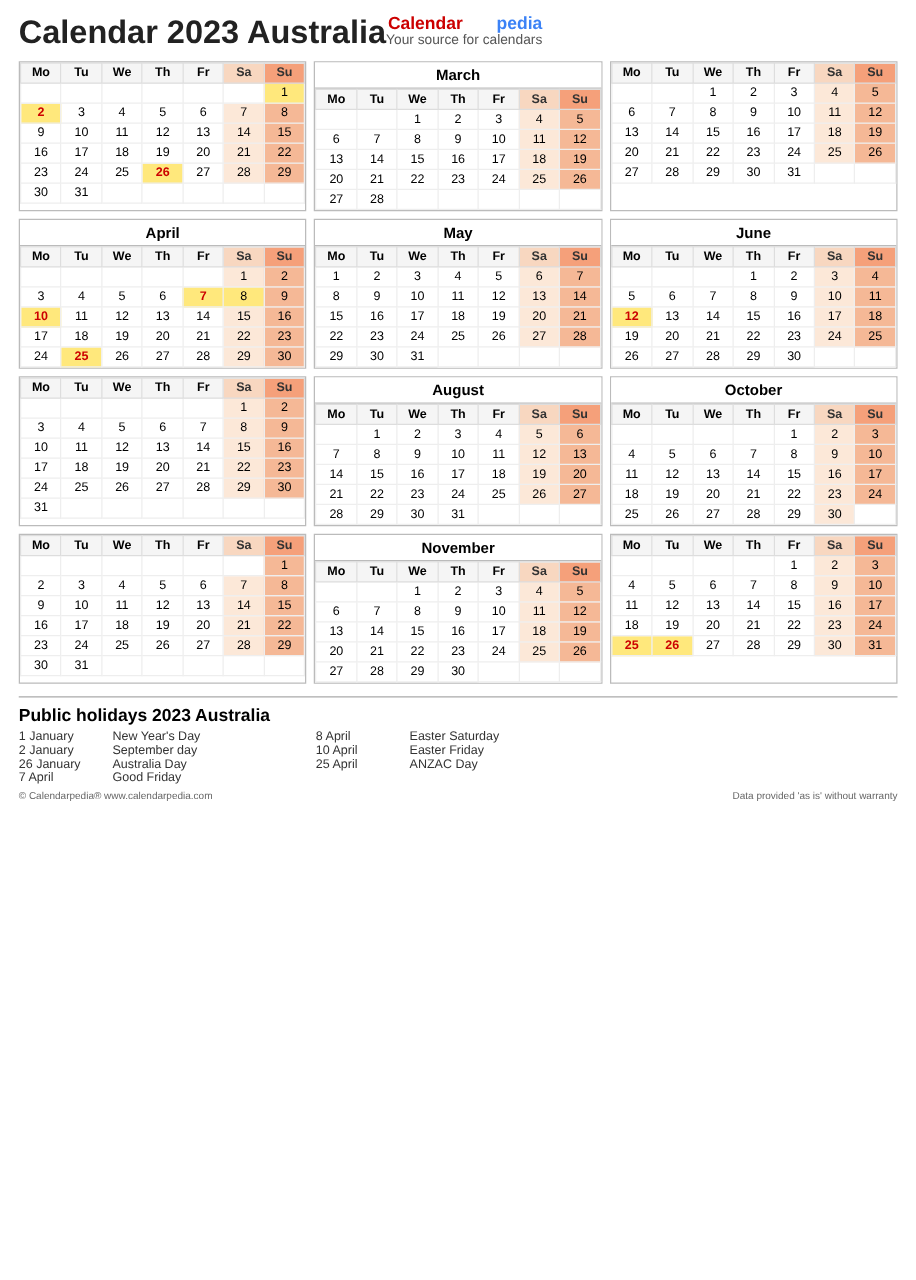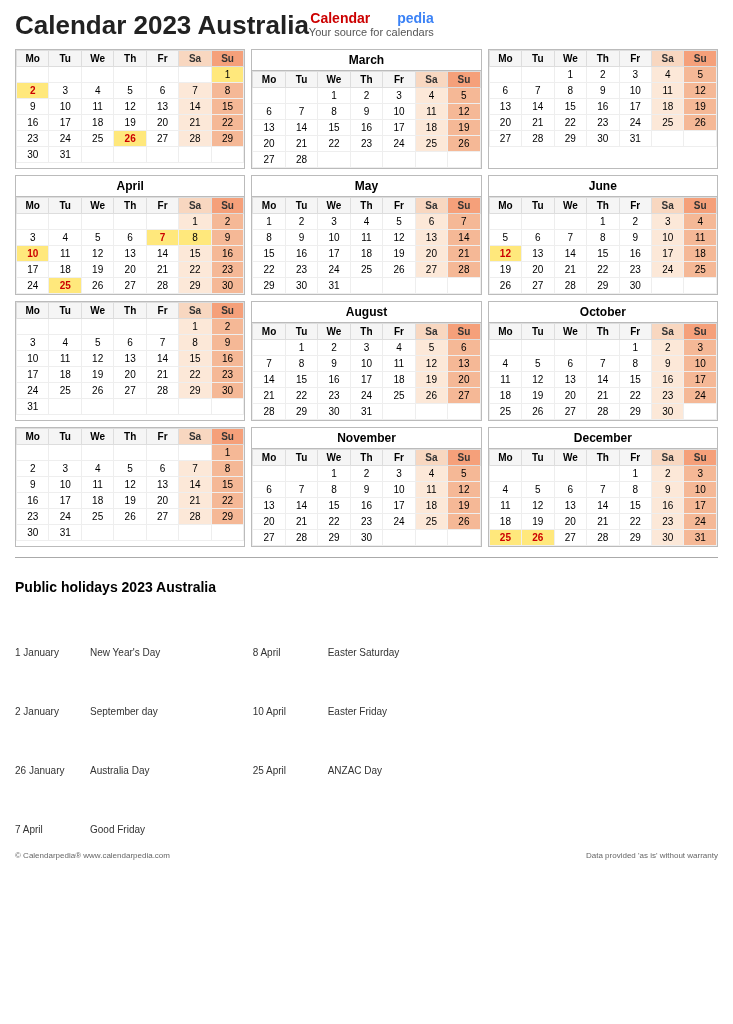--- a/index.html
+++ b/index.html
@@ -80,47 +80,46 @@
     td.sa { background: #fce8d8; }
     td.su { background: #f5b896; }
     td.holiday { background: #ffe87c; }
     td.red-num { color: #c00; font-weight: bold; }
     td.empty { background: #fff; }
 
     
     .ph-section {
       margin-top: 10px;
       border-top: 1px solid #aaa;
-      padding-top: 21px;
+      padding-top: 6px;
     }
     .ph-title {
       font-size: 14px;
       font-weight: bold;
       margin-bottom: 4px;
     }
     .ph-grid {
       display: grid;
       grid-template-columns: repeat(3, 1fr);
       gap: 2px 10px;
       font-size: 10px;
     }
     .ph-entry {
       display: flex;
       gap: 5px;
-      margin-top: 48px;
     }
     .ph-date { min-width: 70px; font-weight: normal; color: #333; }
     .ph-name { color: #333; }
 
     .footer {
       display: flex;
       justify-content: space-between;
       font-size: 8px;
       color: #666;
-      margin-top: 16px;
+      margin-top: 4px;
     }
   </style>
 </head>
 <body>
 
 <div class="header">
   <div class="main-title">Calendar 2023 Australia</div>
   <div class="brand">
     <div class="brand-name">
       <span>Calendar</span><span style="color:#3b82f6;margin-left:27px;">pedia</span>
@@ -840,21 +839,20 @@
             <td>29</td>
             <td>30</td>
             <td class="empty"></td>
             <td class="empty"></td>
             <td class="empty"></td>
           </tr>
         </tbody>
       </table>
     </div>
     <div class="month-block">
-      <div class="month-title">December</div>
       <table class="cal-table">
         <thead>
           <tr>
             <th>Mo</th>
             <th>Tu</th>
             <th>We</th>
             <th>Th</th>
             <th>Fr</th>
             <th class="sa">Sa</th>
             <th class="su">Su</th>

